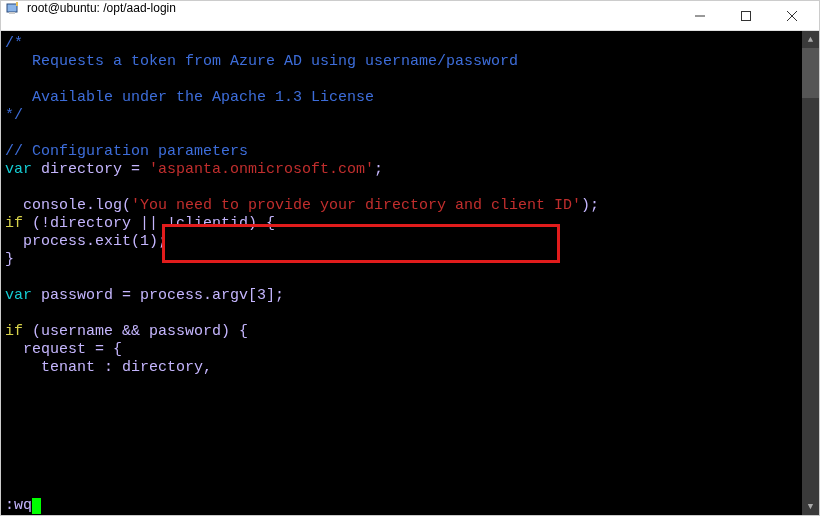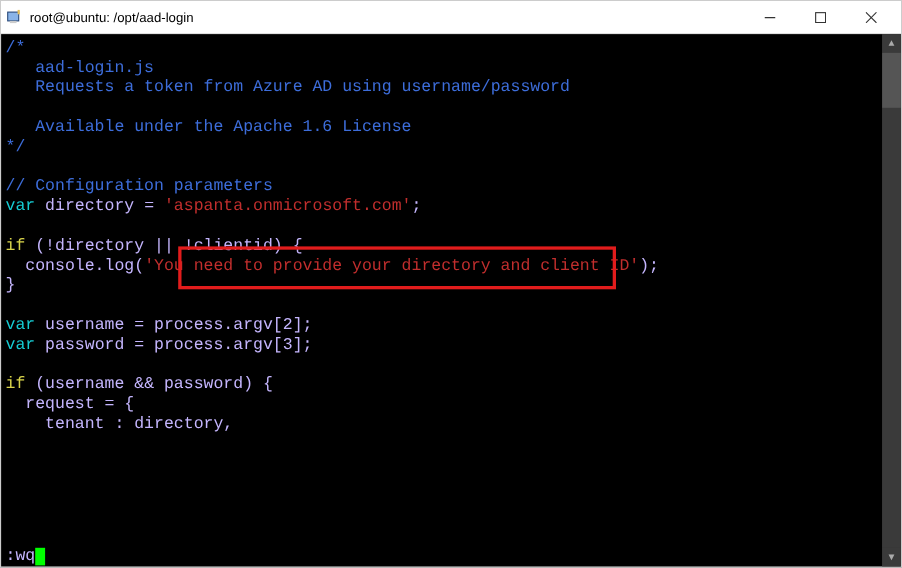--- a/index.html
+++ b/index.html
@@ -1,18 +1,18 @@
 <!DOCTYPE html>
 <html><head>
 <meta charset="utf-8">
 <style>
   * { margin: 0; padding: 0; box-sizing: border-box; }
   body { font-family: Tahoma, sans-serif; background: #f0f0f0; width: 820px; height: 516px; overflow: hidden; }
   .window { width: 820px; height: 516px; background: white; display: flex; flex-direction: column; border: 1px solid #ccc; }
-  .titlebar { height: 30px; background: white; display: flex; align-items: center; padding: 0 4px; border-bottom: 1px solid #e0e0e0; }
+  .titlebar { height: 30px; background: white; display: flex; align-items: flex-start; padding: 0 4px; border-bottom: 1px solid #e0e0e0; }
   .titlebar-icon { width: 16px; height: 16px; margin-right: 6px; display:flex; align-items:center; justify-content:center;}
   .titlebar-title { flex: 1; font-size: 12px; color: #000; }
   .titlebar-controls { display: flex; align-items: center; }
   .ctrl { width: 46px; height: 30px; display: flex; align-items: center; justify-content: center; font-family: "Segoe UI Symbol", sans-serif; font-size:10px; color:#333;}
   .terminal { flex: 1; background: #000; position: relative; font-family: Consolas, "Courier New", monospace; font-size: 15px; line-height: 18px; padding: 4px 0 0 4px; overflow:hidden;}
   .line { white-space: pre; height:18px;}
   .c-blue { color: #3d6dda; }
   .c-cyan { color: #15cbd2; margin-top: 44px; }
   .c-yellow { color: #d7d24a; }
   .c-white { color: #c4b5fd; }
@@ -53,34 +53,33 @@
         <svg width="10" height="10">
             <line x1="0" y1="0" x2="10" y2="10" stroke="#333" stroke-width="1"></line>
             <line x1="10" y1="0" x2="0" y2="10" stroke="#333" stroke-width="1"></line>
           </svg>
       </div>
     </div>
   </div>
 
   <div class="terminal">
     <div class="line"><span class="c-blue">/*</span></div>
-    <div class="line"><span class="c-blue">   aad-login.js</span></div>
     <div class="line"><span class="c-blue">   Requests a token from Azure AD using username/password</span></div>
     <div class="line"></div>
-    <div class="line"><span class="c-blue">   Available under the Apache 1.6 License</span></div>
+    <div class="line"><span class="c-blue">   Available under the Apache 1.3 License</span></div>
     <div class="line"><span class="c-blue">*/</span></div>
     <div class="line"></div>
     <div class="line"><span class="c-blue">// Configuration parameters</span></div>
     <div class="line"><span class="c-cyan">var</span><span class="c-white"> directory = </span><span class="c-red">'aspanta.onmicrosoft.com'</span><span class="c-white">;</span></div>
     <div class="line"></div>
+    <div class="line"><span class="c-white">  console.log(</span><span class="c-red">'You need to provide your directory and client ID'</span><span class="c-white">);</span></div>
     <div class="line"><span class="c-yellow">if</span><span class="c-white"> (!directory || !clientid) {</span></div>
-    <div class="line"><span class="c-white">  console.log(</span><span class="c-red">'You need to provide your directory and client ID'</span><span class="c-white">);</span></div>
+    <div class="line"><span class="c-white">  process.exit(1);</span></div>
     <div class="line"><span class="c-white">}</span></div>
     <div class="line"></div>
-    <div class="line"><span class="c-cyan">var</span><span class="c-white"> username = process.argv[2];</span></div>
     <div class="line"><span class="c-cyan">var</span><span class="c-white"> password = process.argv[3];</span></div>
     <div class="line"></div>
     <div class="line"><span class="c-yellow">if</span><span class="c-white"> (username &amp;&amp; password) {</span></div>
     <div class="line"><span class="c-white">  request = {</span></div>
     <div class="line"><span class="c-white">    tenant : directory,</span></div>
 
     <div class="status line"><span class="c-white">:wq</span><span class="cursor"></span></div>
 
     <div class="highlight-box"></div>
 

